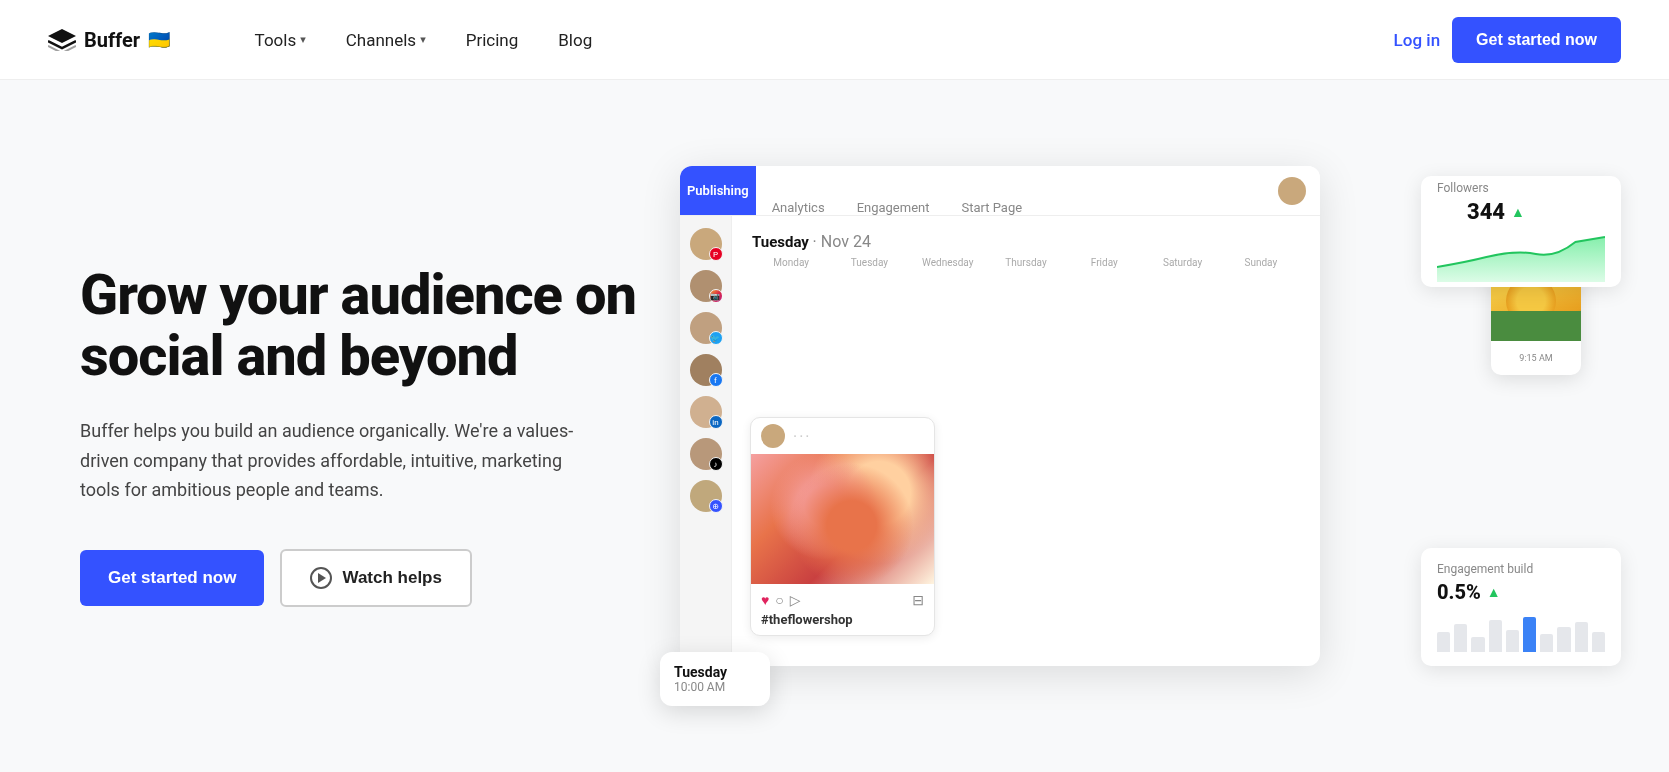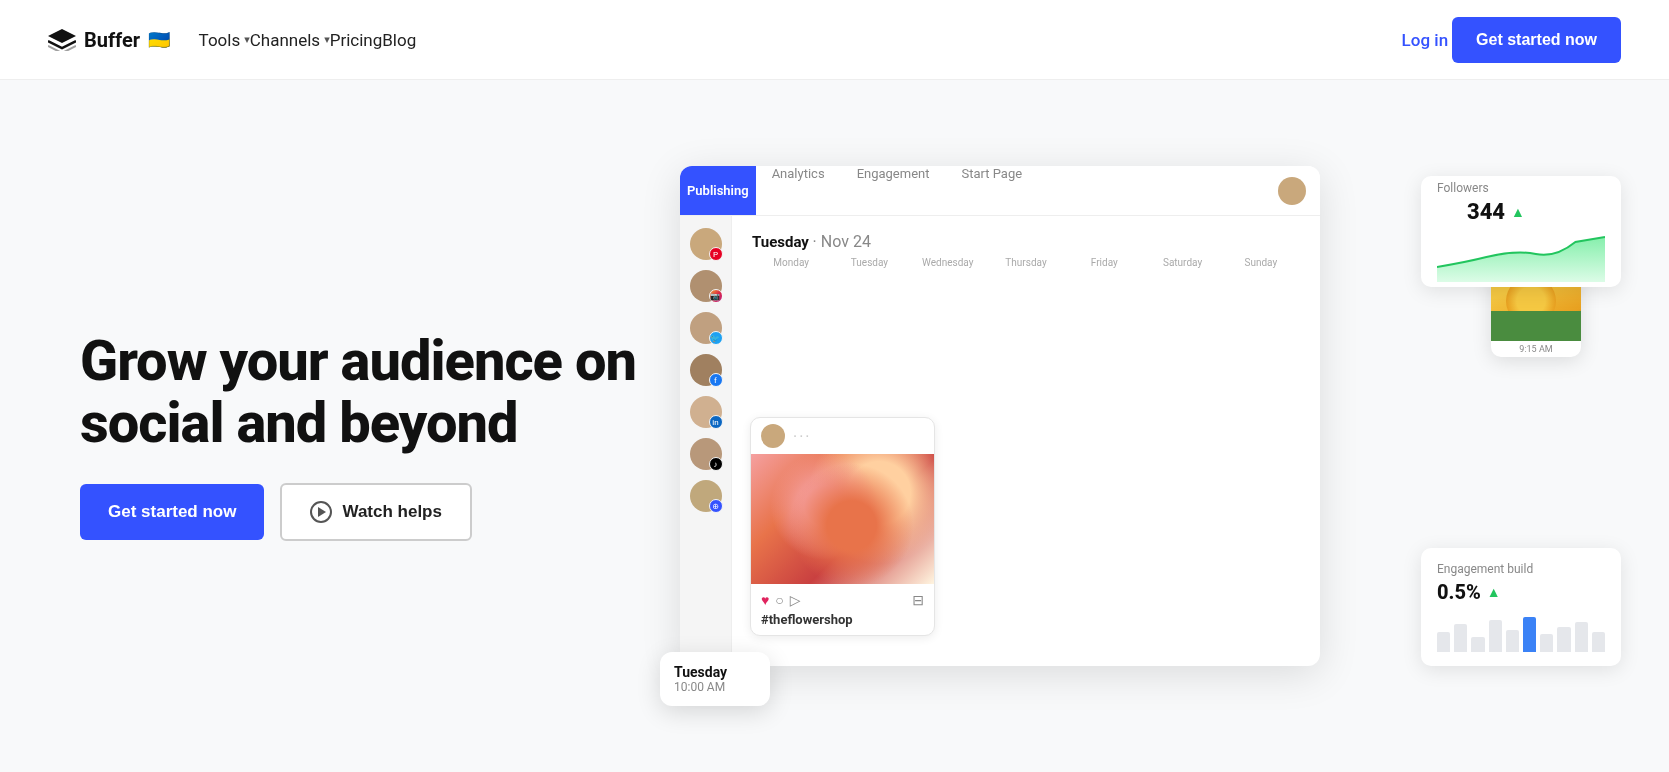--- a/index.html
+++ b/index.html
@@ -18,56 +18,57 @@
       padding: 0 48px;
       height: 80px;
       border-bottom: 1px solid #eee;
       position: relative;
       z-index: 10;
     }
     .logo-area {
       display: flex;
       align-items: center;
       gap: 8px;
-      margin-right: 28px;
+      margin-right: 84px;
     }
     .logo-icon {
       width: 28px;
       height: 22px;
     }
     .logo-text {
       font-size: 20px;
       font-weight: 700;
       color: #111;
     }
     .flag {
       font-size: 18px;
     }
     .nav-links {
       display: flex;
       align-items: flex-end;
+      gap: 40px;
       flex: 1;
     }
     .nav-link {
       font-size: 17px;
       color: #222;
       cursor: pointer;
       display: flex;
       align-items: center;
       gap: 4px;
       font-weight: 400;
     }
     .chevron {
       font-size: 11px;
       color: #555;
     }
     .nav-actions {
       display: flex;
       align-items: center;
-      gap: 4px;
+      gap: 12px;
     }
     .login-link {
       font-size: 17px;
       color: #3452ff;
       cursor: pointer;
       font-weight: 500;
     }
     .cta-btn-nav {
       background: #3452ff;
       color: #fff;
@@ -188,21 +189,21 @@
       height: 100%;
       display: flex;
       align-items: center;
       font-size: 13px;
       font-weight: 600;
     }
     .tab-item {
       padding: 0 16px;
       height: 100%;
       display: flex;
-      align-items: flex-start;
+      align-items: flex-end;
       font-size: 13px;
       color: #888;
     }
     .tab-item:last-of-type { margin-left: auto; margin-right: 14px; }
     .avatar-small {
       width: 28px;
       height: 28px;
       border-radius: 50%;
       background: #c9a87c;
       margin-left: auto;
@@ -410,21 +411,21 @@
     }
     .sunflower-img {
       width: 100%;
       height: 75px;
       background: linear-gradient(160deg, #f5c842 30%, #e8a020 70%, #4a8c3f 85%);
       position: relative;
     }
     .sunflower-time {
       font-size: 9px;
       color: #888;
-      padding: 3px 6px;
+      padding: 12px 6px;
       text-align: center;
     }
 
     
     .person-card {
       position: absolute;
       bottom: 80px;
       right: 20px;
       background: #fff;
       border-radius: 10px;
@@ -482,20 +483,21 @@
   </div>
   <div class="nav-actions">
     <span class="login-link">Log in</span>
     <button class="cta-btn-nav">Get started now</button>
   </div>
 </nav>
 
 <section class="hero">
   <div class="hero-left">
     <h1 class="hero-headline">Grow your audience on social and beyond</h1>
+    <p class="hero-subtext">Buffer helps you build an audience organically. We're a values-driven company that provides affordable, intuitive, marketing tools for ambitious people and teams.</p>
     <div class="hero-buttons">
       <button class="cta-btn-primary">Get started now</button>
       <button class="cta-btn-secondary">
         <span class="play-icon">
           <span class="play-triangle"></span>
         </span>
         <span>Watch helps</span>
       </button>
     </div>
   </div>

